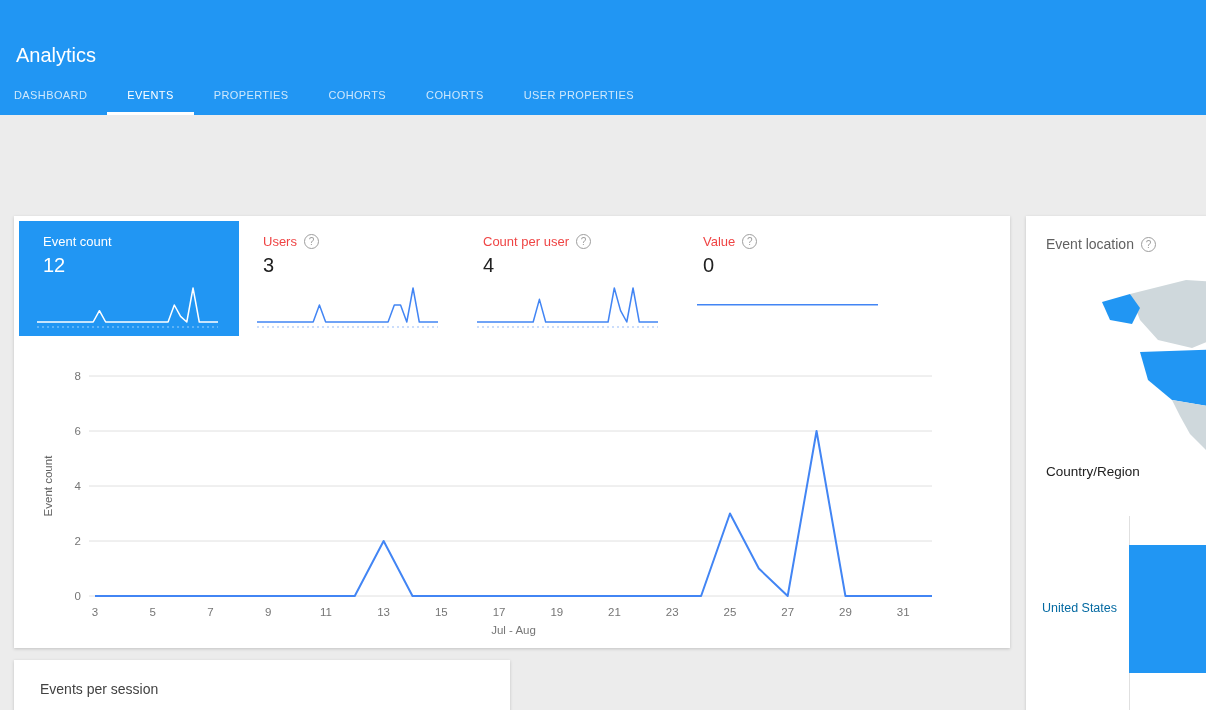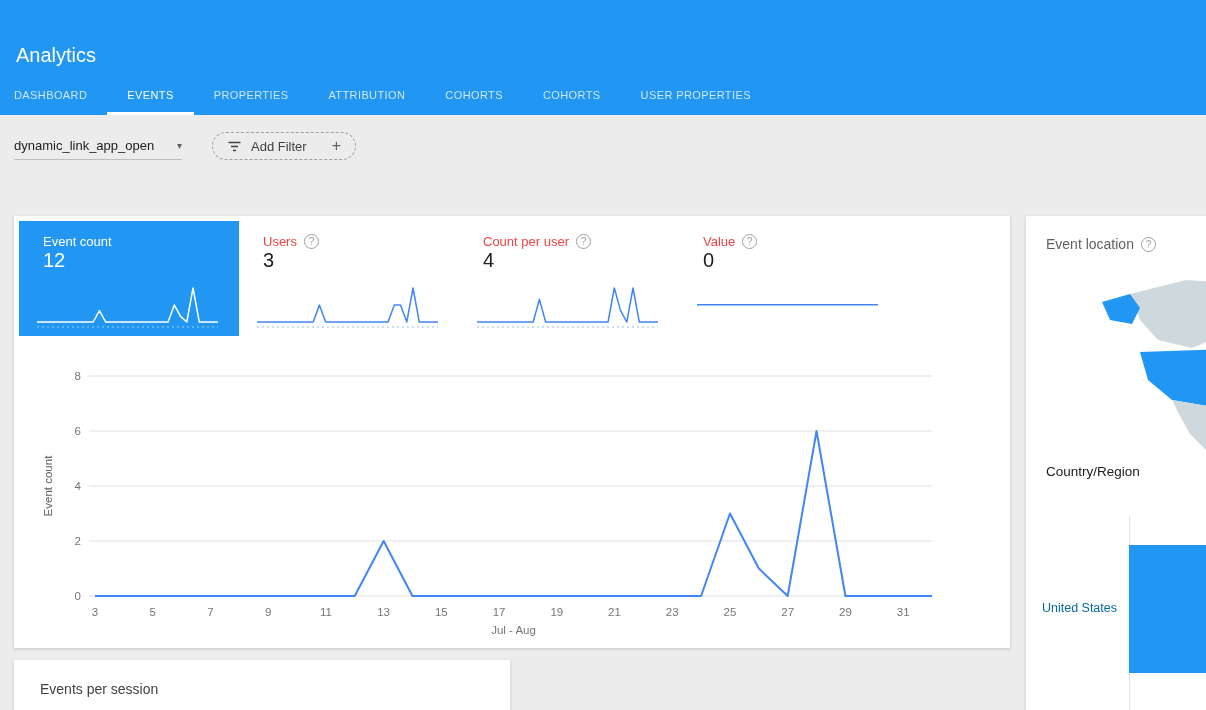--- a/index.html
+++ b/index.html
@@ -33,21 +33,21 @@
   .card { position:absolute; background:#fff; box-shadow:0 1px 3px rgba(0,0,0,.18); }
   .main-card { left:14px; top:216px; width:996px; height:432px; }
   .location-card { left:1026px; top:216px; width:420px; height:560px; }
   .session-card { left:14px; top:660px; width:496px; height:90px; }
 
   
   .tiles { position:absolute; left:5px; top:5px; display:flex; }
   .tile { position:relative; width:220px; height:115px; padding:13px 24px; cursor:pointer; }
   .tile-head { display:flex; align-items:center; }
   .tile-label { font-size:13px; color:#ef4444; }
-  .tile-value { font-size:20px; color:#212121; }
+  .tile-value { font-size:20px; color:#212121; margin-top:5px; }
   .tile.selected { background:var(--selected-tile-blue,#2196f3); }
   .tile.selected .tile-label, .tile.selected .tile-value { color:#fff; }
   .help { display:inline-flex; align-items:center; justify-content:center; width:15px; height:15px;
           border:1px solid #9e9e9e; border-radius:50%; color:#9e9e9e; font-size:10px; margin-left:7px;
           cursor:pointer; flex:none; }
   .spark { position:absolute; left:16px; bottom:6px; }
 
   
   .chart-wrap { position:absolute; left:45px; top:145px; }
   .ylabel { position:absolute; left:-26px; top:264px; width:120px; text-align:center;
@@ -72,40 +72,26 @@
 <body>
 
 <div class="page">
 
   <header class="appbar">
     <div class="appbar-title">Analytics</div>
     <nav class="tabs">
       <span class="tab">DASHBOARD</span>
       <span class="tab active">EVENTS</span>
       <span class="tab">PROPERTIES</span>
-      <span class="tab">ATTRIBUTION</span>
       <span class="tab">COHORTS</span>
       <span class="tab">COHORTS</span>
       <span class="tab">USER PROPERTIES</span>
     </nav>
   </header>
 
-  <div class="filterbar">
-    <div class="event-select">
-      <span>dynamic_link_app_open</span>
-      <span class="caret">▾</span>
-    </div>
-    <div class="add-filter">
-      <svg class="filter-icon" width="15" height="15" viewBox="0 0 15 15">
-        <path d="M1.5 3.5h12M4 7.5h7M6 11.5h3" stroke="#424242" stroke-width="1.5" fill="none"></path>
-      </svg>
-      <span>Add Filter</span>
-      <span class="plus">+</span>
-    </div>
-  </div>
 
   <section class="card main-card">
     <div class="tiles">
 
       <div class="tile selected">
         <div class="tile-head">
           <span class="tile-label">Event count</span>
         </div>
         <div class="tile-value">12</div>
         <svg class="spark" id="spark-0" width="185" height="46" viewBox="0 0 185 46">

